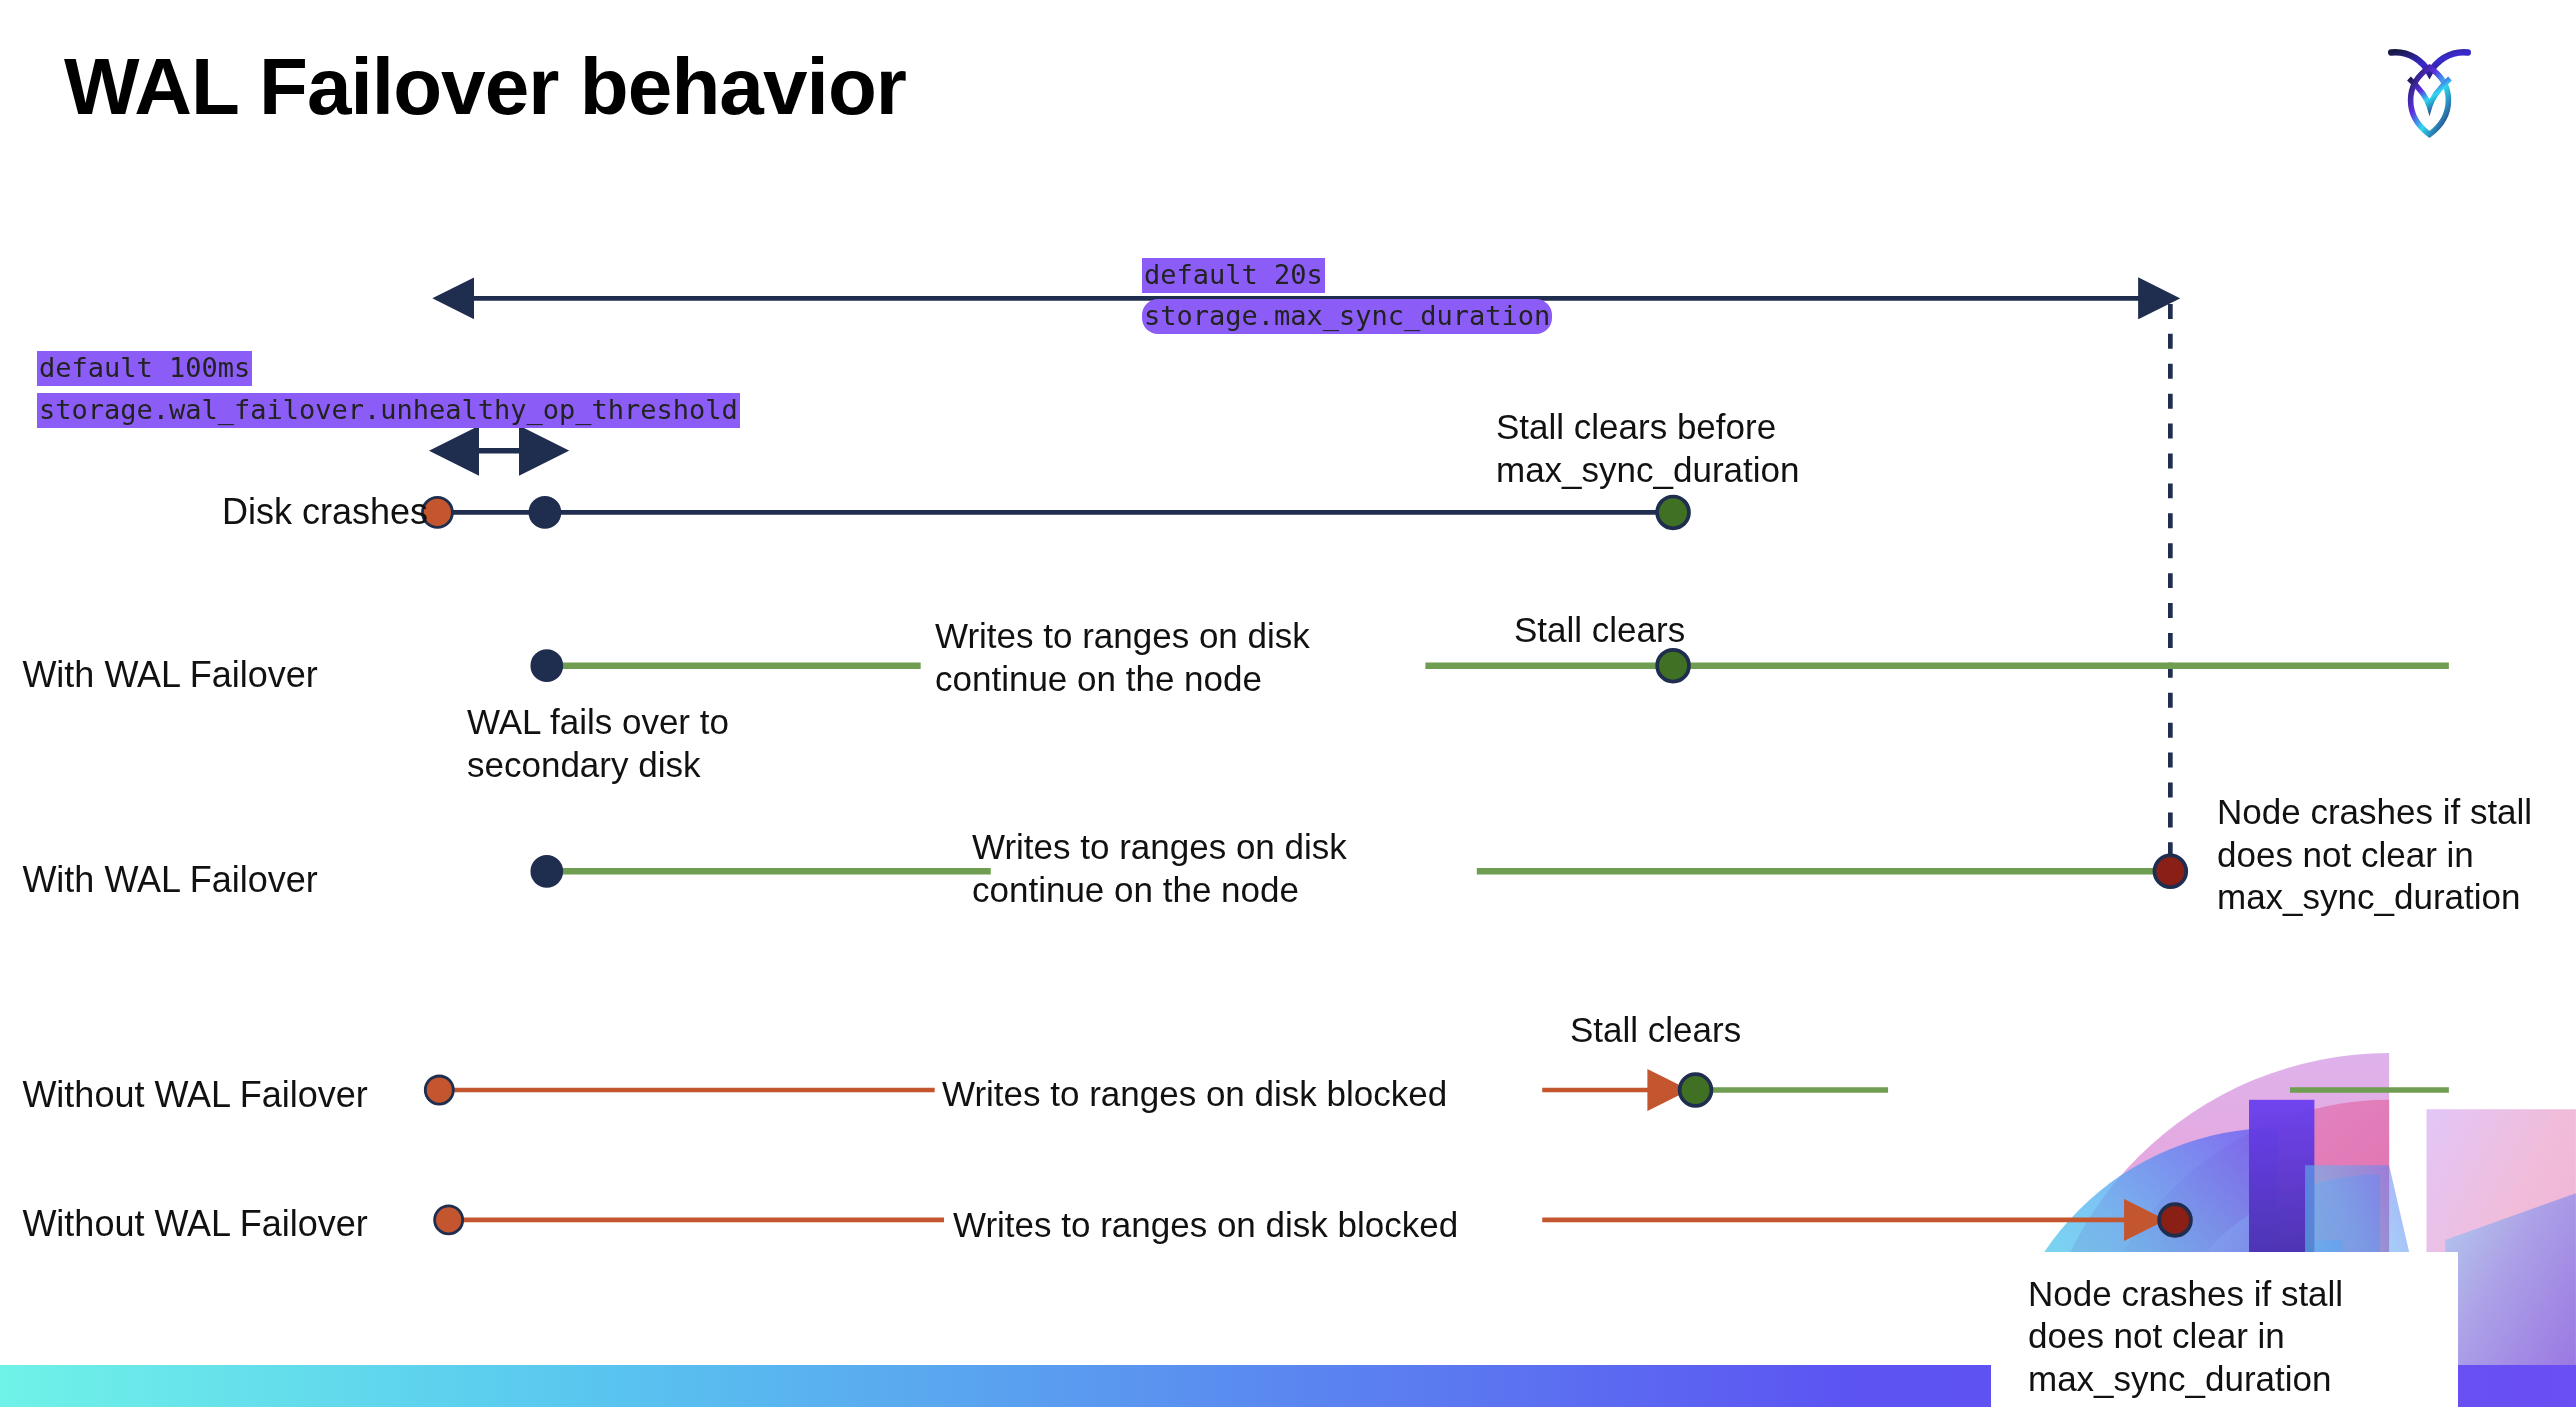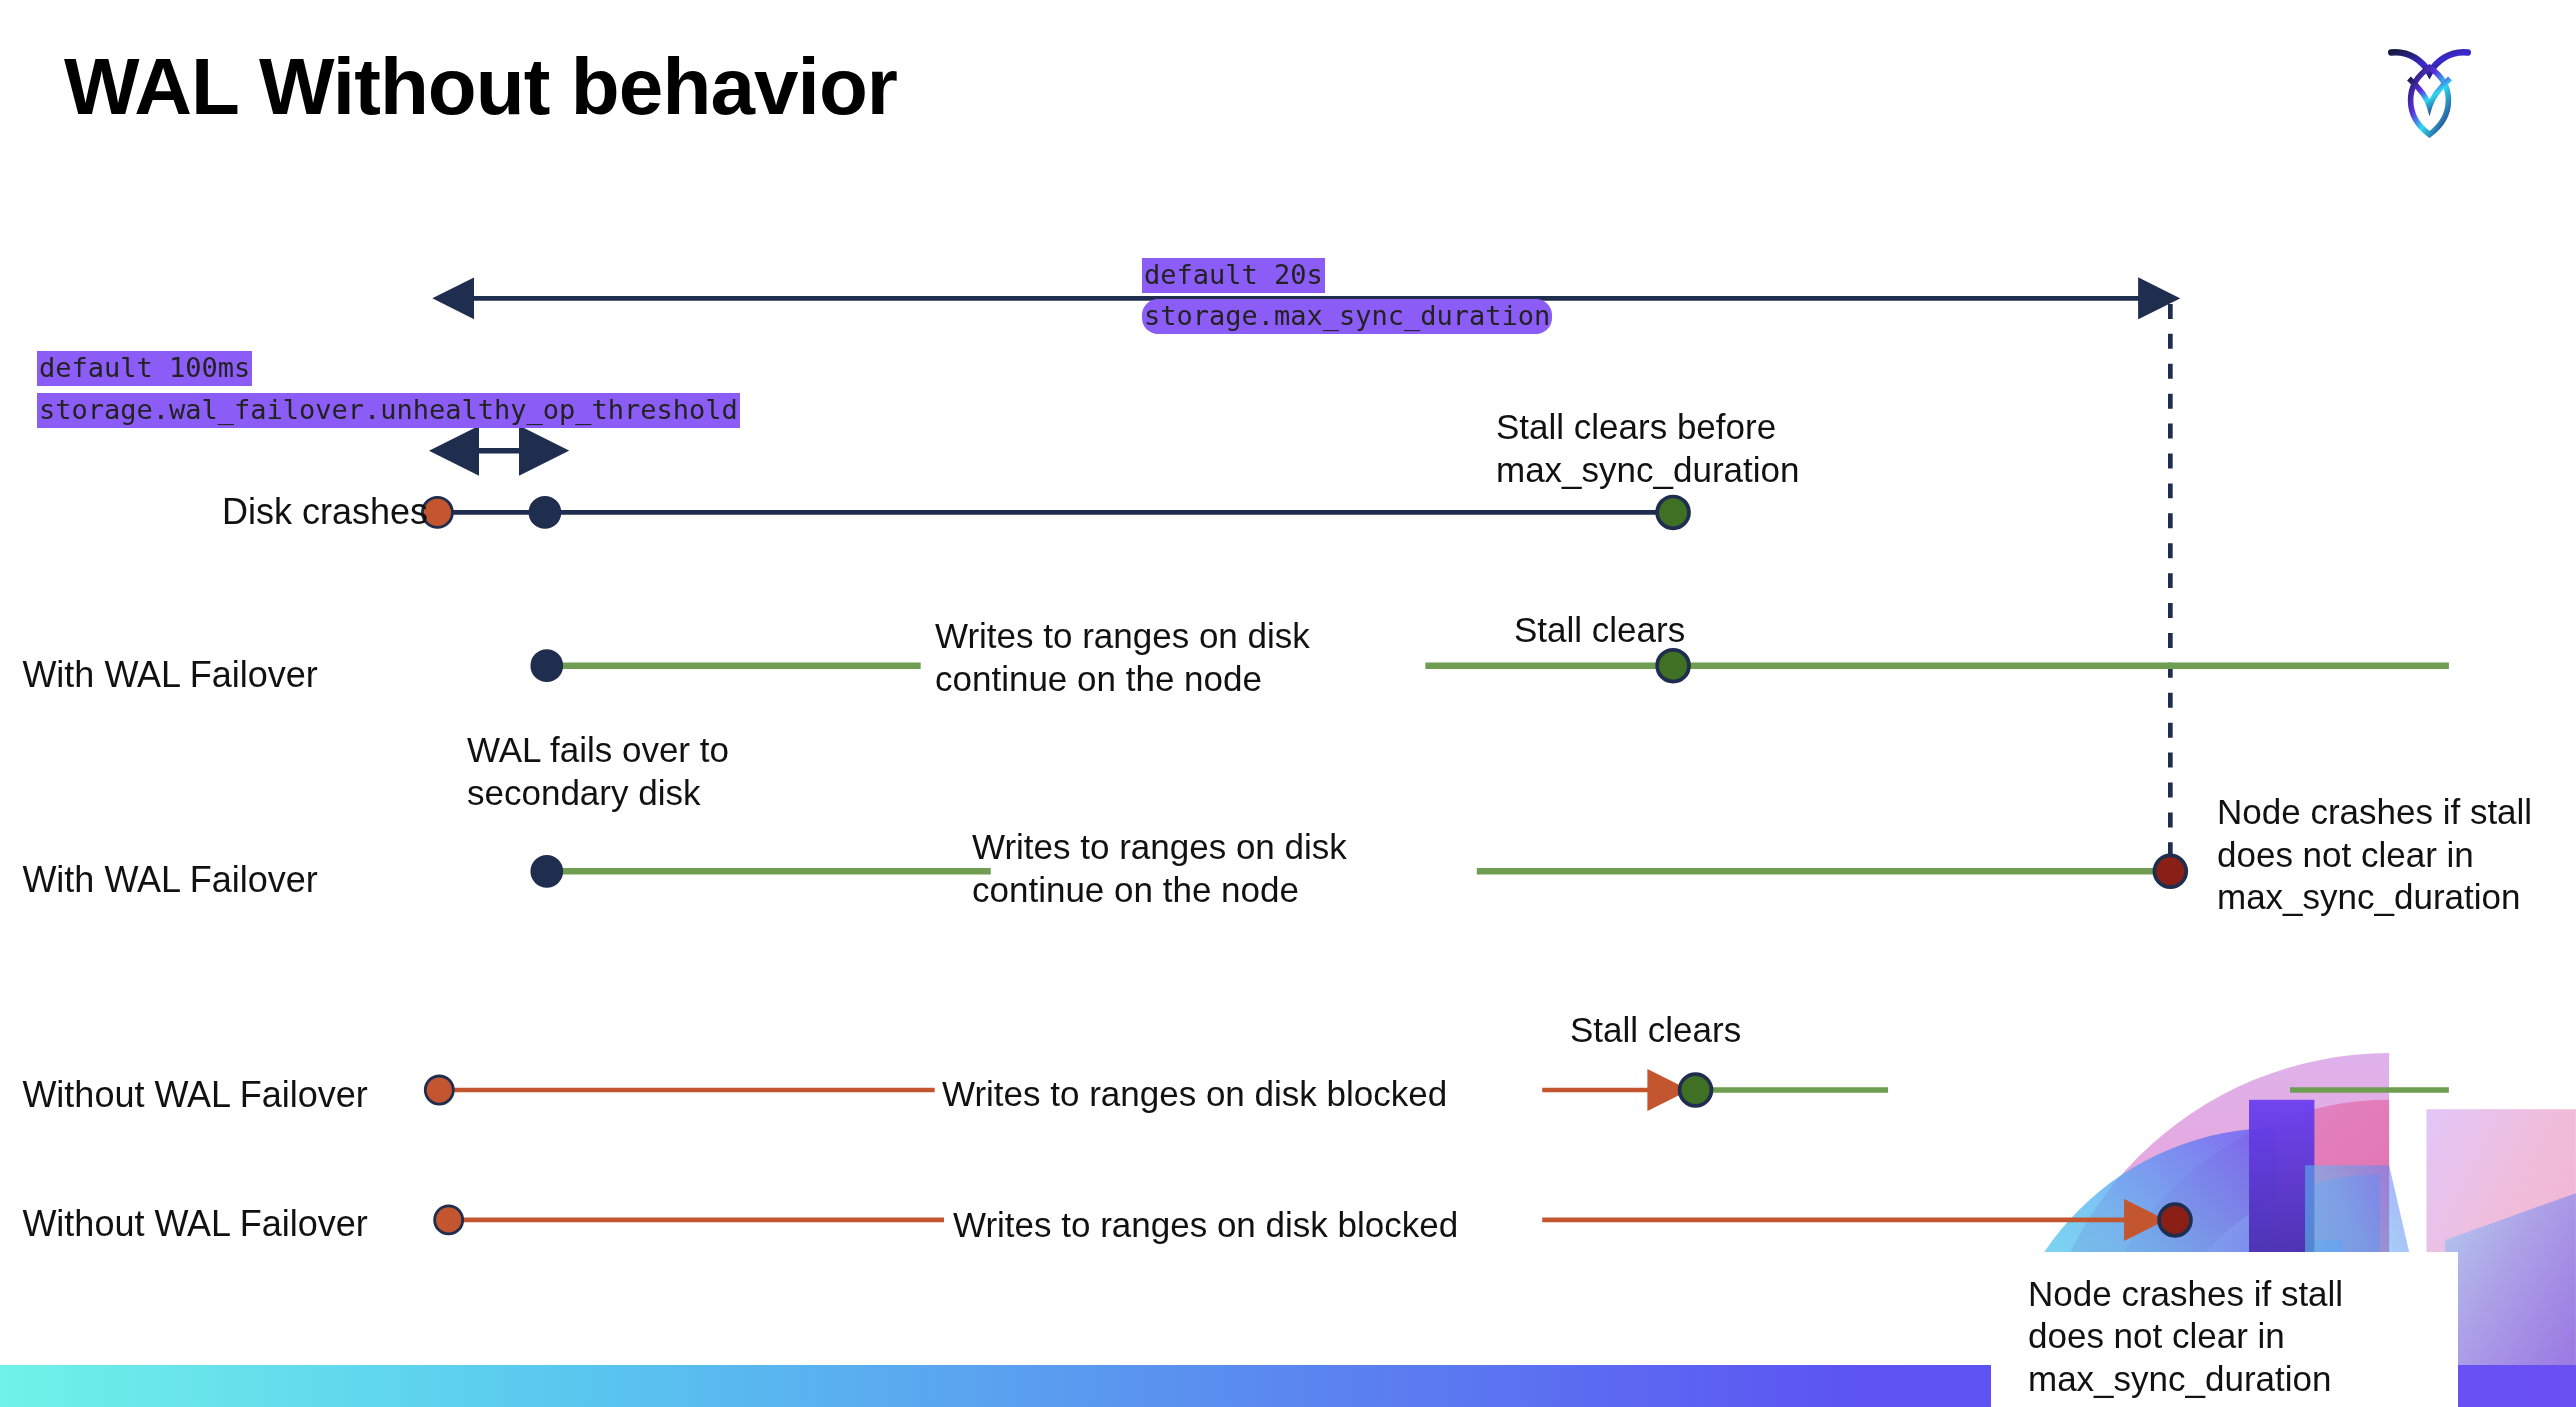--- a/index.html
+++ b/index.html
@@ -130,21 +130,21 @@
           <stop offset="100%" stop-color="#1d1a55"></stop>
         </linearGradient>
       </defs>
       <path d="M14 24 C34 22 48 34 55 46 C62 34 76 22 96 24" stroke="url(#logoG2)" stroke-width="7" fill="none" stroke-linecap="round"></path>
       <path d="M55 40 C82 58 82 92 55 112 C28 92 28 58 55 40 Z" stroke="url(#logoG)" stroke-width="6" fill="none"></path>
       <path d="M33 52 C44 62 52 72 55 82 C58 72 66 62 77 52" stroke="url(#logoG)" stroke-width="6" fill="none"></path>
       <path d="M55 80 L55 112" stroke="url(#logoG)" stroke-width="6" fill="none"></path>
     </svg>
   </div>
 
-  <div id="title">WAL Without behavior</div>
+  <div id="title">WAL Failover behavior</div>
 
   <svg id="diagram" width="2576" height="1408" viewBox="0 0 2756 1506" style="position:absolute;left:0;top:0;pointer-events:none;" xmlns="http://www.w3.org/2000/svg">
     <defs>
       <marker id="arrNavyR" markerWidth="9" markerHeight="9" refX="7.5" refY="4.5" orient="auto" markerUnits="strokeWidth">
         <path d="M0,0 L9,4.5 L0,9 z" fill="#1f2d4e"></path>
       </marker>
       <marker id="arrNavyL" markerWidth="9" markerHeight="9" refX="1.5" refY="4.5" orient="auto" markerUnits="strokeWidth">
         <path d="M9,0 L0,4.5 L9,9 z" fill="#1f2d4e"></path>
       </marker>
       <marker id="arrOrangeR" markerWidth="9" markerHeight="9" refX="7.5" refY="4.5" orient="auto" markerUnits="strokeWidth">
@@ -213,21 +213,21 @@
   <div class="rowlabel" style="left:22.4px;top:1224px;">Without WAL Failover</div>
 
   <div class="note" style="left:1496px;top:406px;width:374px;">Stall clears before
 max_sync_duration</div>
 
   <div class="note" style="left:935px;top:615px;width:439px;">Writes to ranges on disk
 continue on the node</div>
 
   <div class="note" style="left:1514px;top:609px;width:318px;">Stall clears</div>
 
-  <div class="note" style="left:467px;top:701px;width:393px;margin-top:28px;">WAL fails over to
+  <div class="note" style="left:467px;top:701px;width:393px;">WAL fails over to
 secondary disk</div>
 
 
   <div class="note" style="left:972px;top:826px;width:439px;">Writes to ranges on disk
 continue on the node</div>
 
   <div class="note left" style="left:2217px;top:791px;width:355px;">Node crashes if stall
 does not clear in
 max_sync_duration</div>
 

